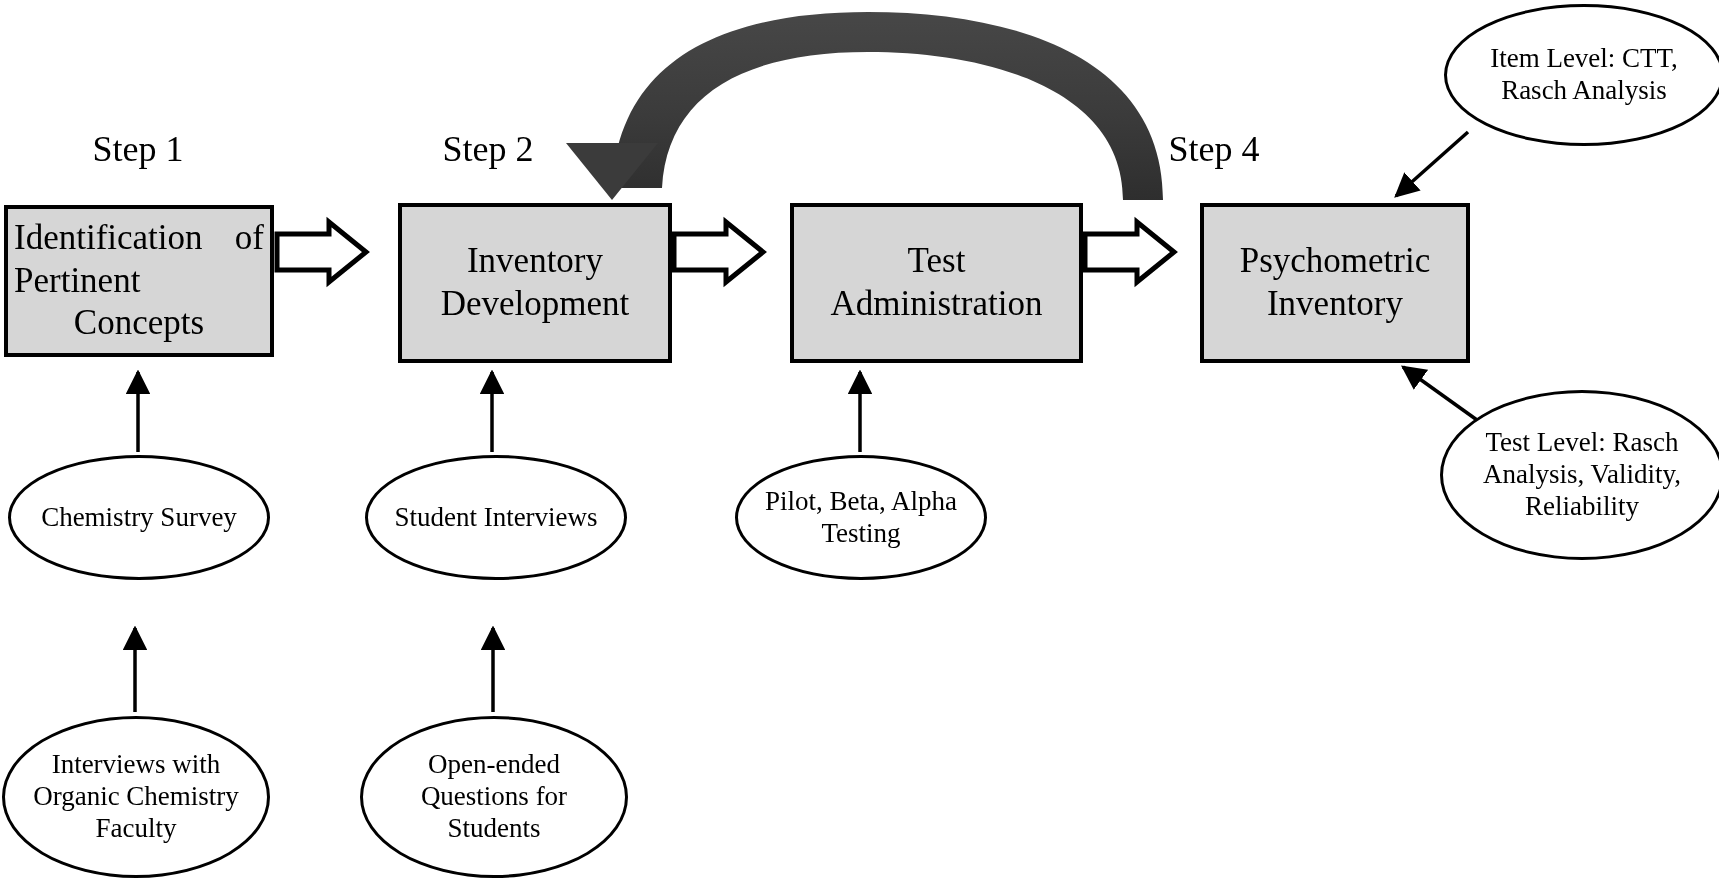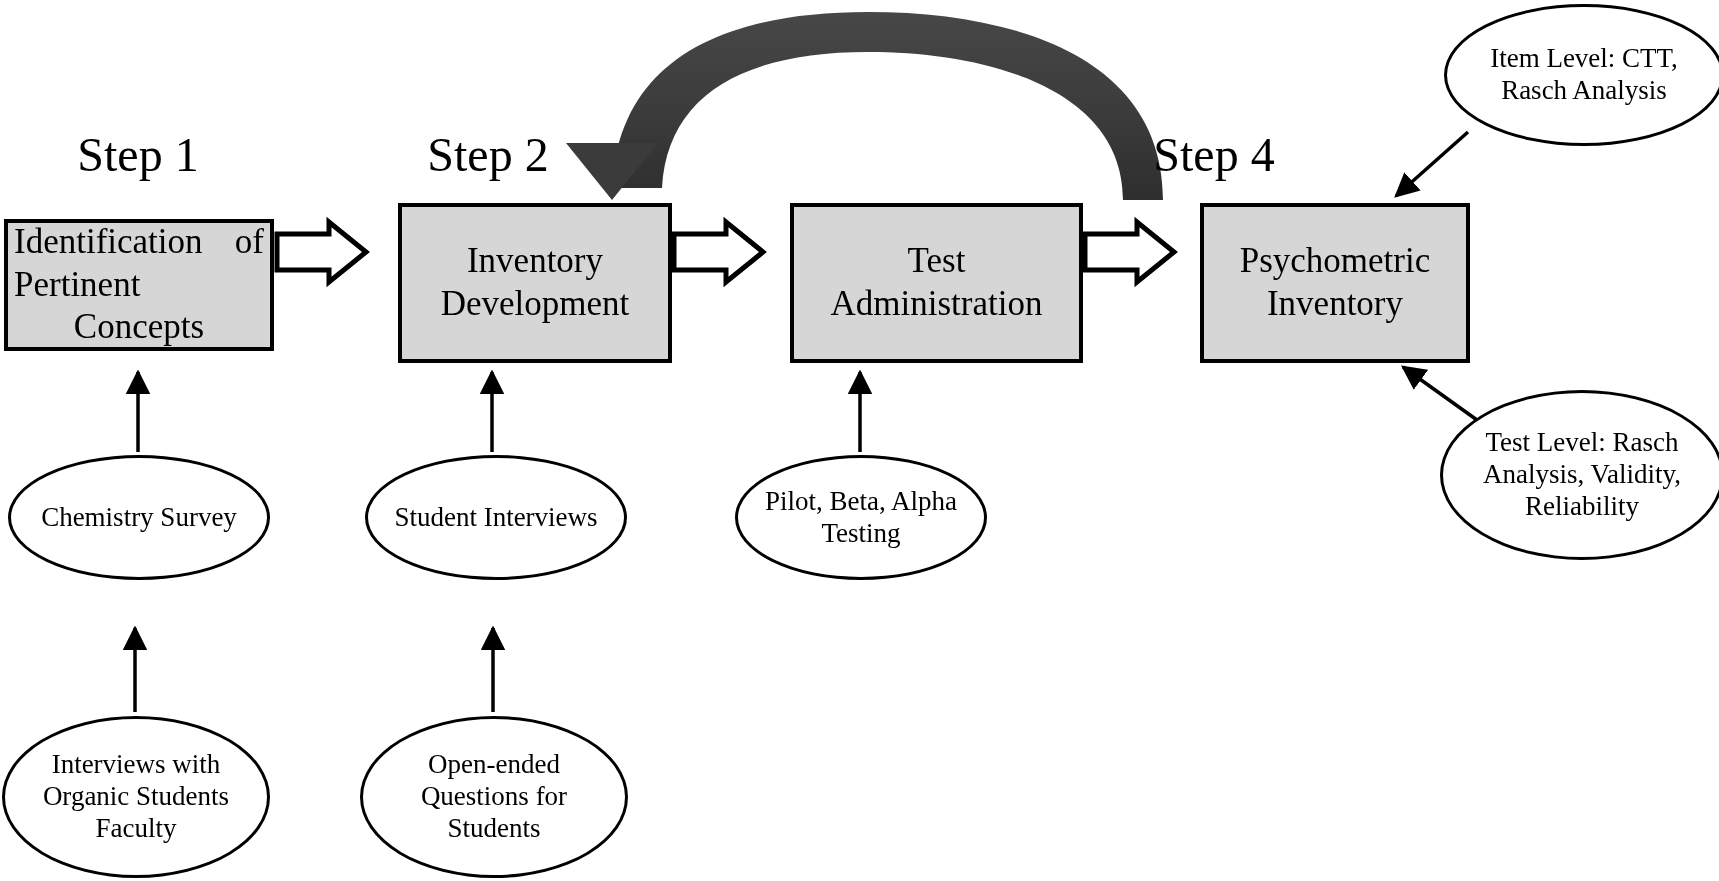--- a/index.html
+++ b/index.html
@@ -17,21 +17,21 @@
   }
   #diagram-svg {
     position: absolute;
     left: 0;
     top: 0;
     width: 1719px;
     height: 881px;
   }
   .step-label {
     position: absolute;
-    font-size: 48px;
+    font-size: 36px;
     color: #000000;
     text-align: center;
     white-space: nowrap;
     line-height: 1;
     font-family: "Liberation Serif", "DejaVu Serif", serif;
   }
   .process-box {
     position: absolute;
     box-sizing: border-box;
     background: #d6d6d6;
@@ -112,21 +112,21 @@
     <line x1="493" y1="712" x2="493" y2="628" stroke="#000000" stroke-width="3.5" marker-end="url(#thin-arrow)"></line>
 
     <line x1="1468" y1="132" x2="1396" y2="196" stroke="#000000" stroke-width="3.5" marker-end="url(#thin-arrow)"></line>
     <line x1="1477" y1="420" x2="1403" y2="367" stroke="#000000" stroke-width="3.5" marker-end="url(#thin-arrow)"></line>
   </svg>
 
   <div class="step-label" style="left:22px; top:131px; width:232px;">Step 1</div>
   <div class="step-label" style="left:372px; top:131px; width:232px;">Step 2</div>
   <div class="step-label" style="left:1098px; top:131px; width:232px;">Step 4</div>
 
-  <div class="process-box box-1" style="left:4px; top:219px; width:270px; height:132px;align-items:center;">
+  <div class="process-box box-1" style="left:4px; top:205px; width:270px; height:152px;align-items:center;">
     <span class="box-text">Identification of Pertinent Concepts</span>
   </div>
   <div class="process-box" style="left:398px; top:203px; width:274px; height:160px;">
     <span class="box-text">Inventory Development</span>
   </div>
   <div class="process-box" style="left:790px; top:203px; width:293px; height:160px;">
     <span class="box-text">Test Administration</span>
   </div>
   <div class="process-box" style="left:1200px; top:203px; width:270px; height:160px;">
     <span class="box-text">Psychometric Inventory</span>
@@ -136,21 +136,21 @@
     <span class="ell-text">Chemistry Survey</span>
   </div>
   <div class="ellipse-node" style="left:365px; top:455px; width:262px; height:125px;">
     <span class="ell-text">Student Interviews</span>
   </div>
   <div class="ellipse-node" style="left:735px; top:455px; width:252px; height:125px;">
     <span class="ell-text">Pilot, Beta, Alpha Testing</span>
   </div>
 
   <div class="ellipse-node" style="left:2px; top:716px; width:268px; height:162px;">
-    <span class="ell-text">Interviews with Organic Students Faculty</span>
+    <span class="ell-text">Interviews with Organic Chemistry Faculty</span>
   </div>
   <div class="ellipse-node" style="left:360px; top:716px; width:268px; height:162px;">
     <span class="ell-text">Open-ended Questions for Students</span>
   </div>
 
   <div class="ellipse-node" style="left:1444px; top:4px; width:280px; height:142px;">
     <span class="ell-text">Item Level: CTT, Rasch Analysis</span>
   </div>
   <div class="ellipse-node" style="left:1440px; top:390px; width:284px; height:170px;">
     <span class="ell-text">Test Level: Rasch Analysis, Validity, Reliability</span>

